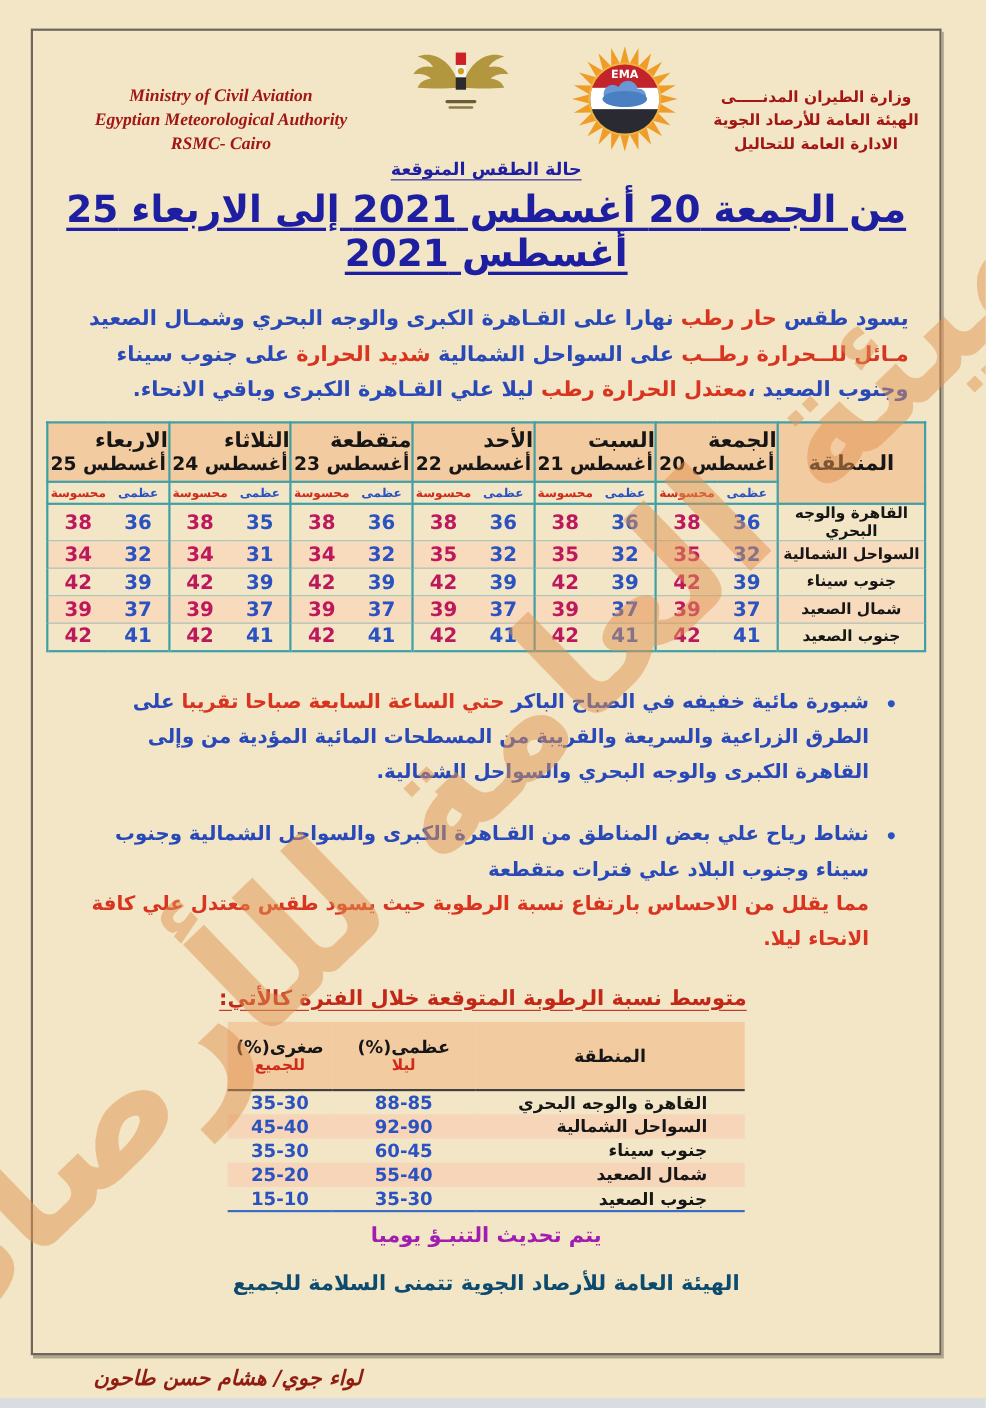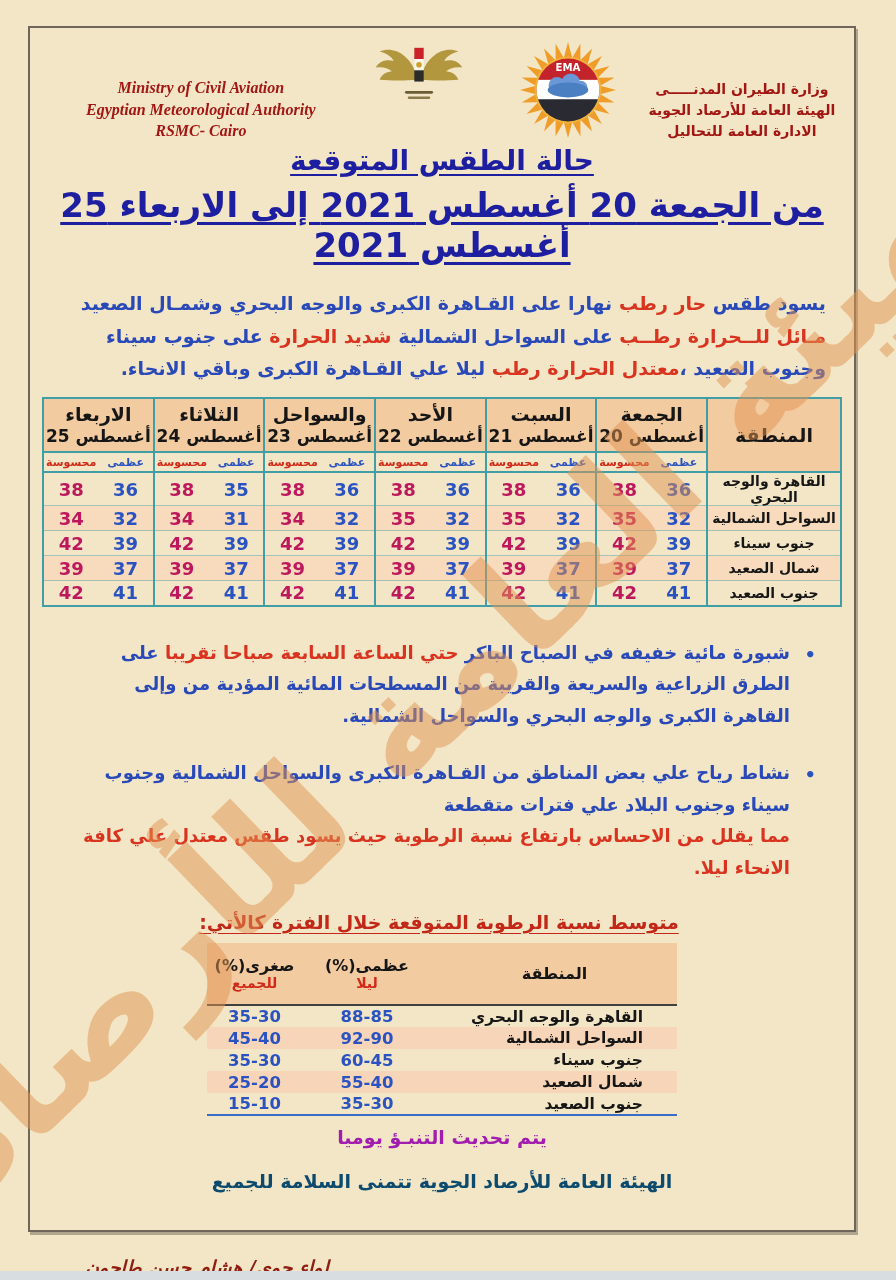--- a/index.html
+++ b/index.html
@@ -21,21 +21,21 @@
   .hdr{display:flex;direction:ltr;align-items:flex-end;margin-top:4px;gap:28px;}
   .hdr-en{width:310px;margin-left:14px;text-align:center;
     font-family:"Liberation Serif", serif;font-style:italic;font-weight:bold;
     font-size:16px;line-height:1.35;color:#a21613;}
   .hdr-logos{flex:1;display:flex;justify-content:center;gap:56px;align-items:flex-start;padding-top:2px;}
   .hdr-ar{width:210px;text-align:center;direction:rtl;
     font-weight:bold;font-size:14px;line-height:1.5;color:#a21613;margin-right:2px;}
 
   
   .title-wrap{text-align:center;direction:rtl;margin-top:2px;}
-  .page-title{display:inline-block;font-size:28px;font-weight:bold;color:#1e1ea0;
+  .page-title{display:inline-block;font-size:16px;font-weight:bold;color:#1e1ea0;
     text-decoration:underline;text-underline-offset:4px;}
   .page-subtitle{display:block;margin-top:8px;font-size:34px;font-weight:bold;color:#1e1ea0;
     text-decoration:underline;text-underline-offset:5px;}
 
   
   .para{direction:rtl;text-align:right;margin:22px 16px 0 26px;
     font-size:19px;font-weight:bold;line-height:1.72;color:#2a49b8;}
   .seg-blue{color:#2a49b8;}
   .seg-red{color:#d93420;}
 
@@ -46,21 +46,21 @@
   .sec-heading.centered{text-align:center;margin-top:28px;}
 
   
   table.temp{direction:rtl;width:100%;margin-top:12px;border-collapse:collapse;table-layout:fixed;
     border:2px solid #3f9ea6;}
   table.temp th,table.temp td{padding:0;box-sizing:border-box;}
   table.temp .region-h{width:134px;background:#f3cba1;border:2px solid #3f9ea6;
     font-size:19px;font-weight:bold;color:#161616;}
   table.temp .day-h{background:#f3cba1;border:2px solid #3f9ea6;height:54px;
     font-weight:bold;color:#161616;vertical-align:middle;}
-  table.temp .day-name{font-size:19px;line-height:1.15;}
+  table.temp .day-name{font-size:19px;line-height:1.15;text-align:right;}
   table.temp .day-date{font-size:17px;direction:ltr;line-height:1.2;}
   table.temp .sub-h{height:20px;font-size:11px;font-weight:bold;background:transparent;
     border-bottom:2px solid #3f9ea6;vertical-align:middle;}
   table.temp .sub-h.max{color:#2a52c0;}
   table.temp .sub-h.feels{color:#d02a18;border-left:2px solid #3f9ea6;margin-left:43px;}
   table.temp tbody tr{height:25px;}
   table.temp tbody tr:nth-child(even){background:#f8dabd;}
   table.temp tbody th,table.temp tbody td{border-top:1px solid rgba(63,158,166,.45);}
   table.temp .region-c{font-size:14px;font-weight:bold;color:#161616;text-align:center;
     border-right:2px solid #3f9ea6;border-left:2px solid #3f9ea6;}
@@ -207,21 +207,21 @@
             </th>
             <th class="day-h" colspan="2">
               <div class="day-name">السبت</div>
               <div class="day-date" dir="ltr">21 أغسطس</div>
             </th>
             <th class="day-h" colspan="2">
               <div class="day-name">الأحد</div>
               <div class="day-date" dir="ltr">22 أغسطس</div>
             </th>
             <th class="day-h" colspan="2">
-              <div class="day-name">والسواحل</div>
+              <div class="day-name">متقطعة</div>
               <div class="day-date" dir="ltr">23 أغسطس</div>
             </th>
             <th class="day-h" colspan="2">
               <div class="day-name">الثلاثاء</div>
               <div class="day-date" dir="ltr">24 أغسطس</div>
             </th>
             <th class="day-h" colspan="2">
               <div class="day-name">الاربعاء</div>
               <div class="day-date" dir="ltr">25 أغسطس</div>
             </th>

